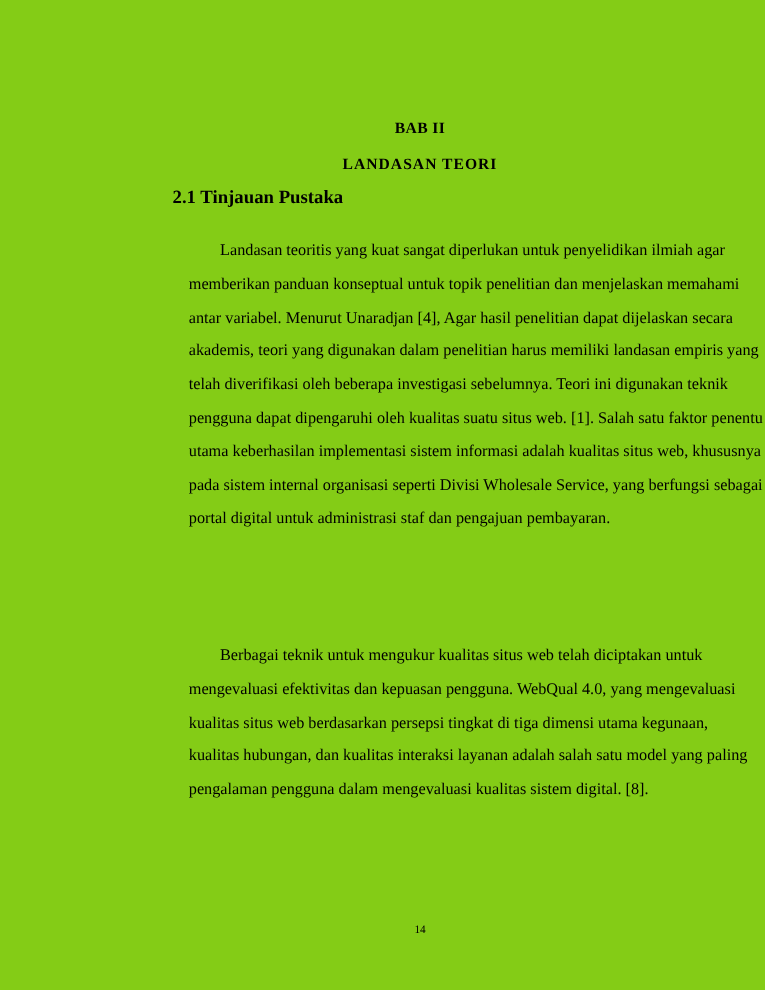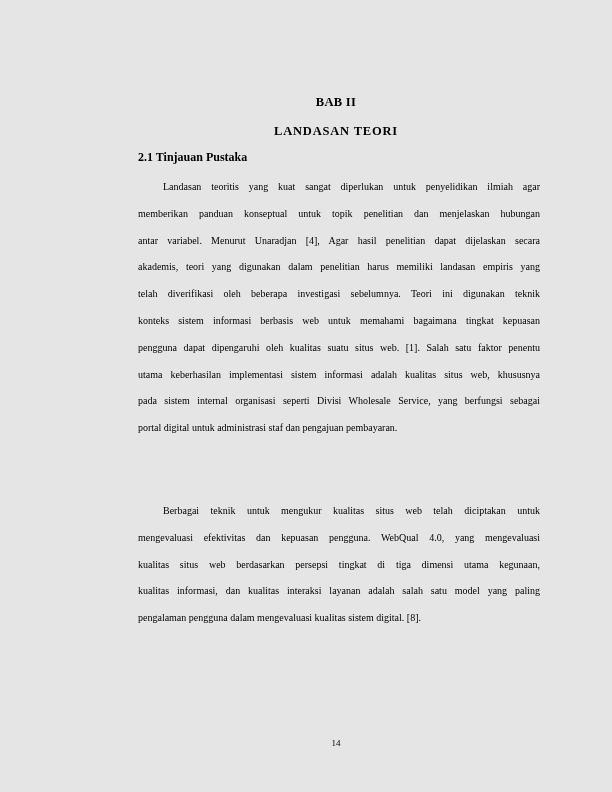--- a/index.html
+++ b/index.html
@@ -12,21 +12,21 @@
       height: 792px;
       position: relative;
       overflow: hidden;
       font-family: "Liberation Serif", "DejaVu Serif", serif;
       color: #000000;
     }
     .page {
       position: absolute;
       left: 0; top: 0;
       width: 612px; height: 792px;
-      background: #e5e5e5;
+      background: #84cc16;
     }
     .chapter-label {
       position: absolute;
       top: 95px;
       left: 0;
       width: 672px;
       text-align: center;
       font-weight: bold;
       font-size: 12.5px;
       letter-spacing: 0.3px;
@@ -39,30 +39,30 @@
       text-align: center;
       font-weight: bold;
       font-size: 12.5px;
       letter-spacing: 0.8px;
     }
     .section-heading {
       position: absolute;
       top: 150px;
       left: 138px;
       font-weight: bold;
-      font-size: 12px;
+      font-size: 15px;
     }
     .para {
       position: absolute;
       left: 138px;
       width: 402px;
-      font-size: 10px;
+      font-size: 13px;
       line-height: 26.8px;
       text-align: justify;
-      margin: 0;
+      margin: 13px;
     }
     .para .line {
       display: block;
       height: 26.8px;
       white-space: nowrap;
       text-align: justify;
       text-align-last: justify;
     }
     .para .line.last {
       text-align-last: left;
@@ -86,34 +86,33 @@
 
 <div class="page">
 
   <div class="chapter-label">BAB II</div>
   <div class="chapter-title">LANDASAN TEORI</div>
 
   <div class="section-heading">2.1 Tinjauan Pustaka</div>
 
   <div class="para p1">
     <span class="line indent">Landasan teoritis yang kuat sangat diperlukan untuk penyelidikan ilmiah agar</span>
-    <span class="line">memberikan panduan konseptual untuk topik penelitian dan menjelaskan hubungan</span>
+    <span class="line">memberikan panduan konseptual untuk topik penelitian dan menjelaskan memahami</span>
     <span class="line">antar variabel. Menurut Unaradjan [4], Agar hasil penelitian dapat dijelaskan secara</span>
     <span class="line">akademis, teori yang digunakan dalam penelitian harus memiliki landasan empiris yang</span>
     <span class="line">telah diverifikasi oleh beberapa investigasi sebelumnya. Teori ini digunakan teknik</span>
-    <span class="line">konteks sistem informasi berbasis web untuk memahami bagaimana tingkat kepuasan</span>
     <span class="line">pengguna dapat dipengaruhi oleh kualitas suatu situs web. [1]. Salah satu faktor penentu</span>
     <span class="line">utama keberhasilan implementasi sistem informasi adalah kualitas situs web, khususnya</span>
     <span class="line">pada sistem internal organisasi seperti Divisi Wholesale Service, yang berfungsi sebagai</span>
     <span class="line last">portal digital untuk administrasi staf dan pengajuan pembayaran.</span>
   </div>
 
   <div class="para p2">
     <span class="line indent">Berbagai teknik untuk mengukur kualitas situs web telah diciptakan untuk</span>
     <span class="line">mengevaluasi efektivitas dan kepuasan pengguna. WebQual 4.0, yang mengevaluasi</span>
     <span class="line">kualitas situs web berdasarkan persepsi tingkat di tiga dimensi utama kegunaan,</span>
-    <span class="line">kualitas informasi, dan kualitas interaksi layanan adalah salah satu model yang paling</span>
+    <span class="line">kualitas hubungan, dan kualitas interaksi layanan adalah salah satu model yang paling</span>
     <span class="line last">pengalaman pengguna dalam mengevaluasi kualitas sistem digital. [8].</span>
   </div>
 
   <div class="page-number">14</div>
 
 </div>
 
 </body></html>

